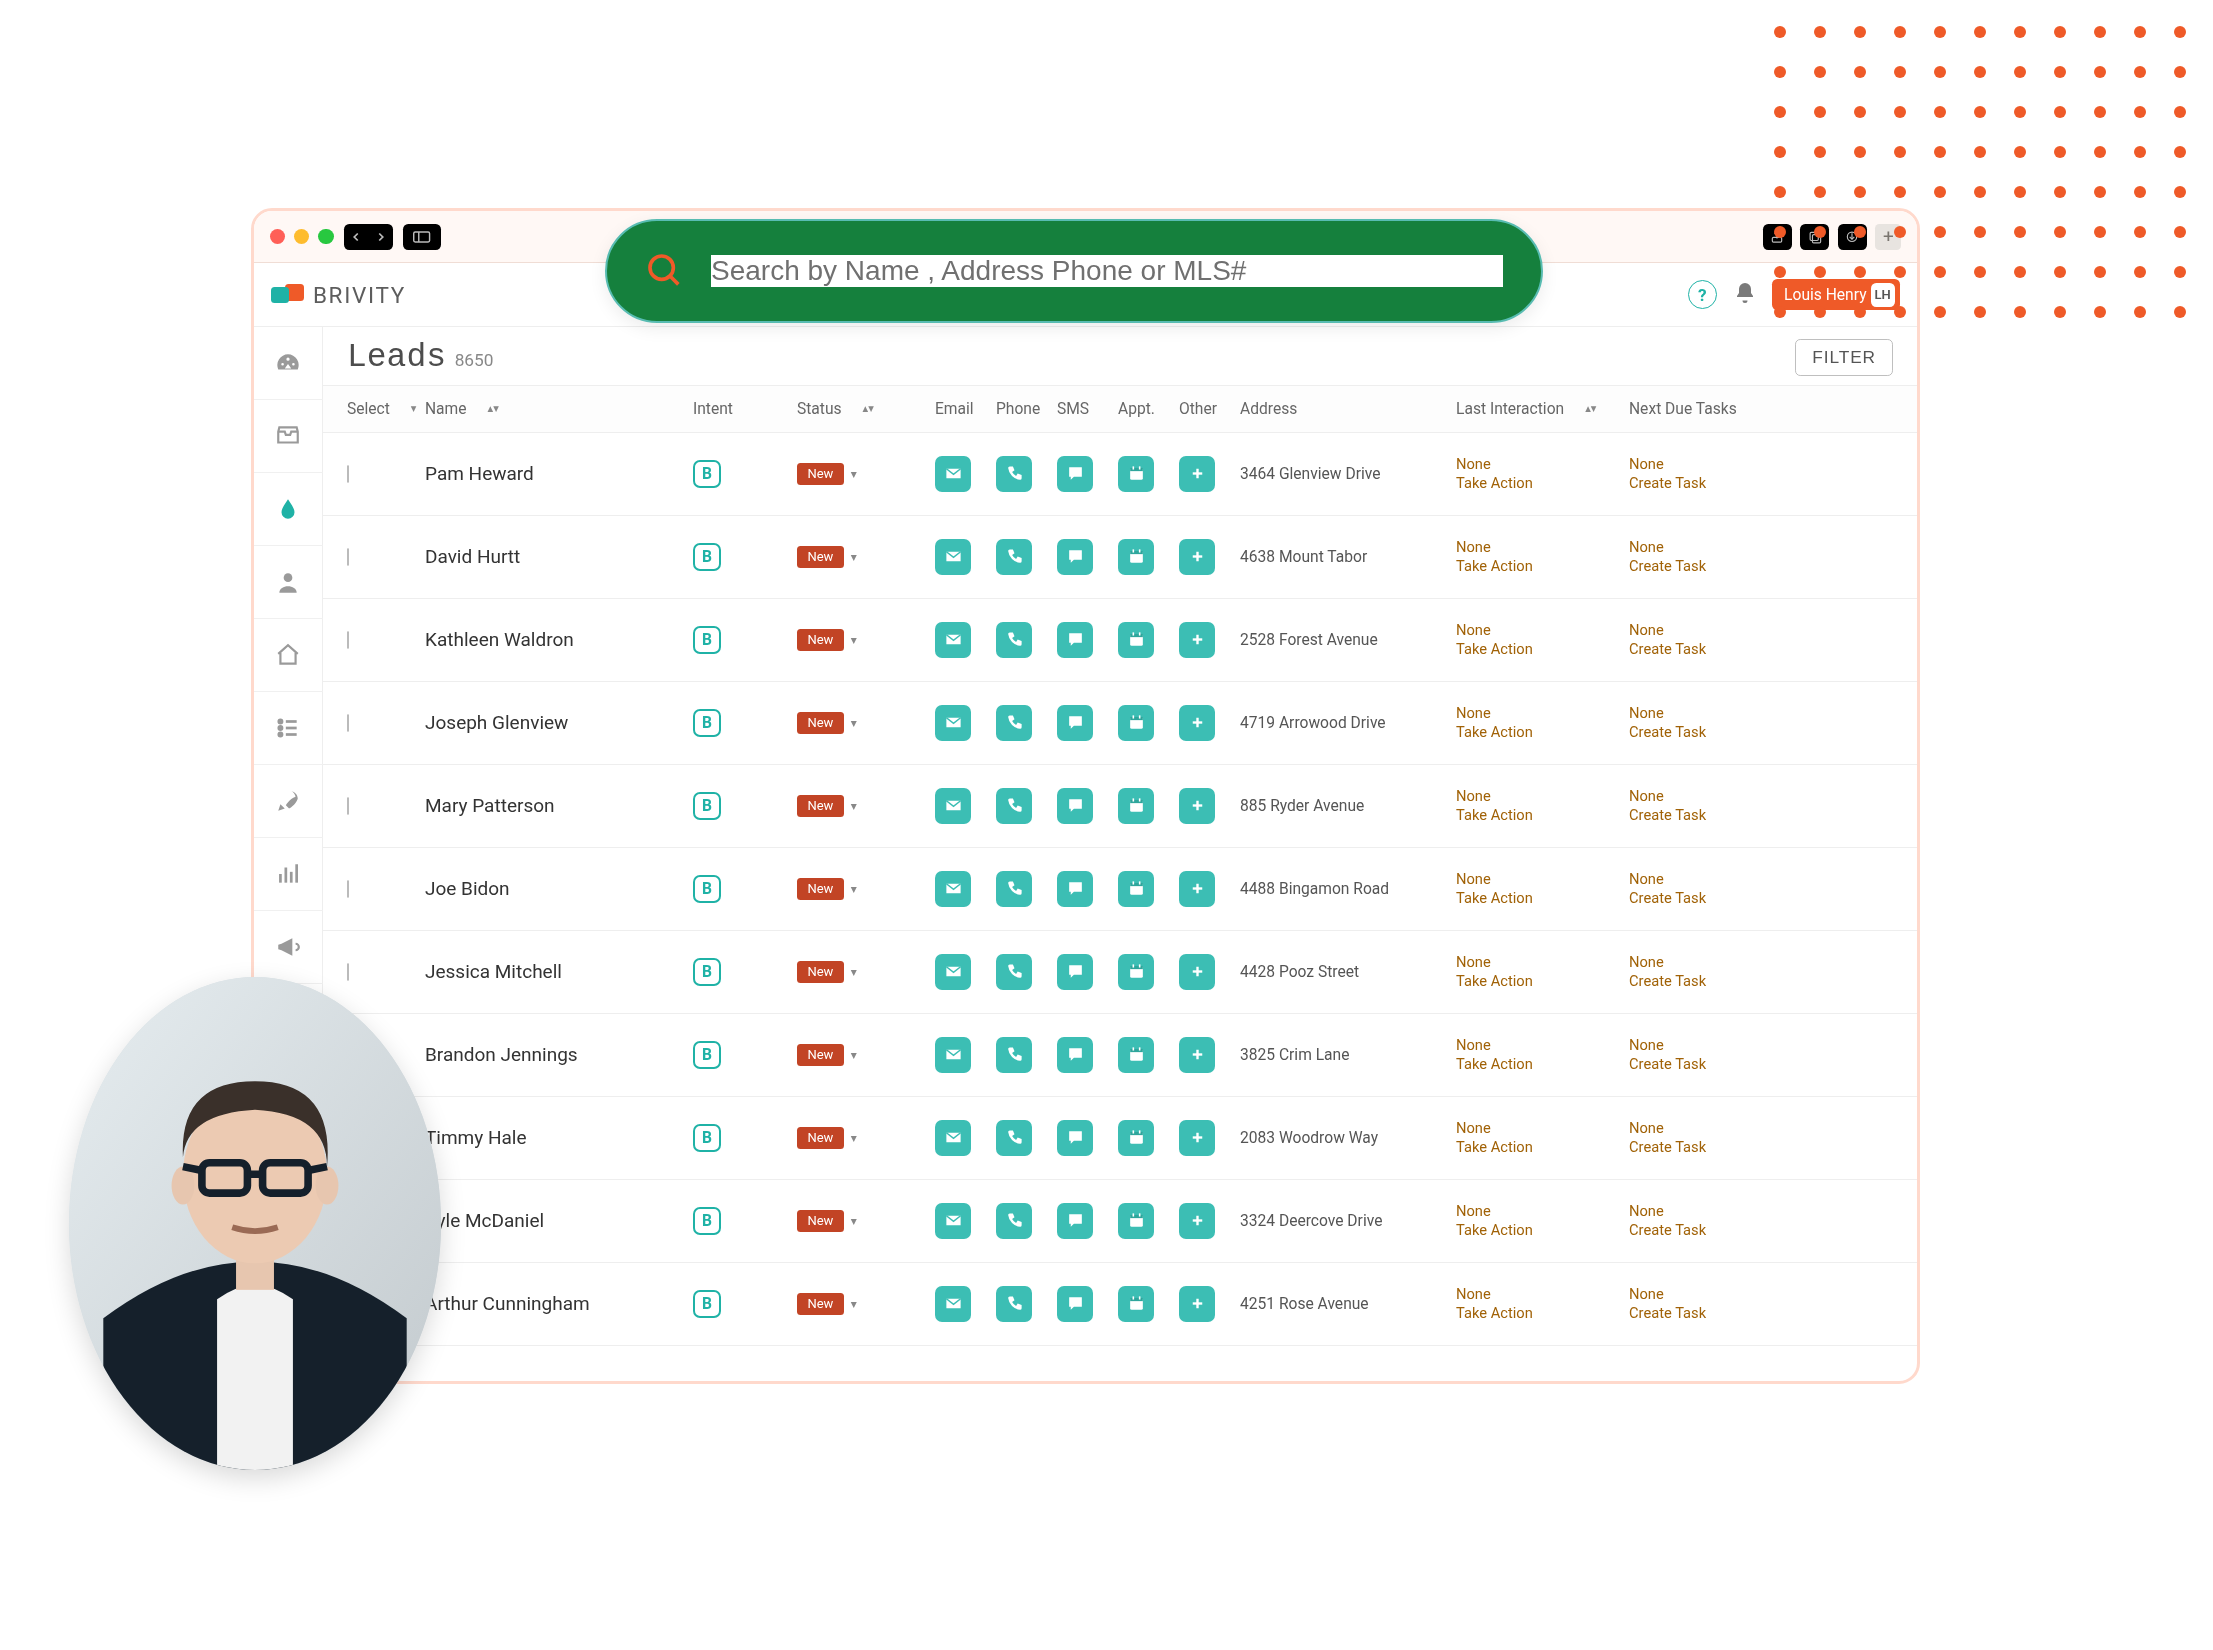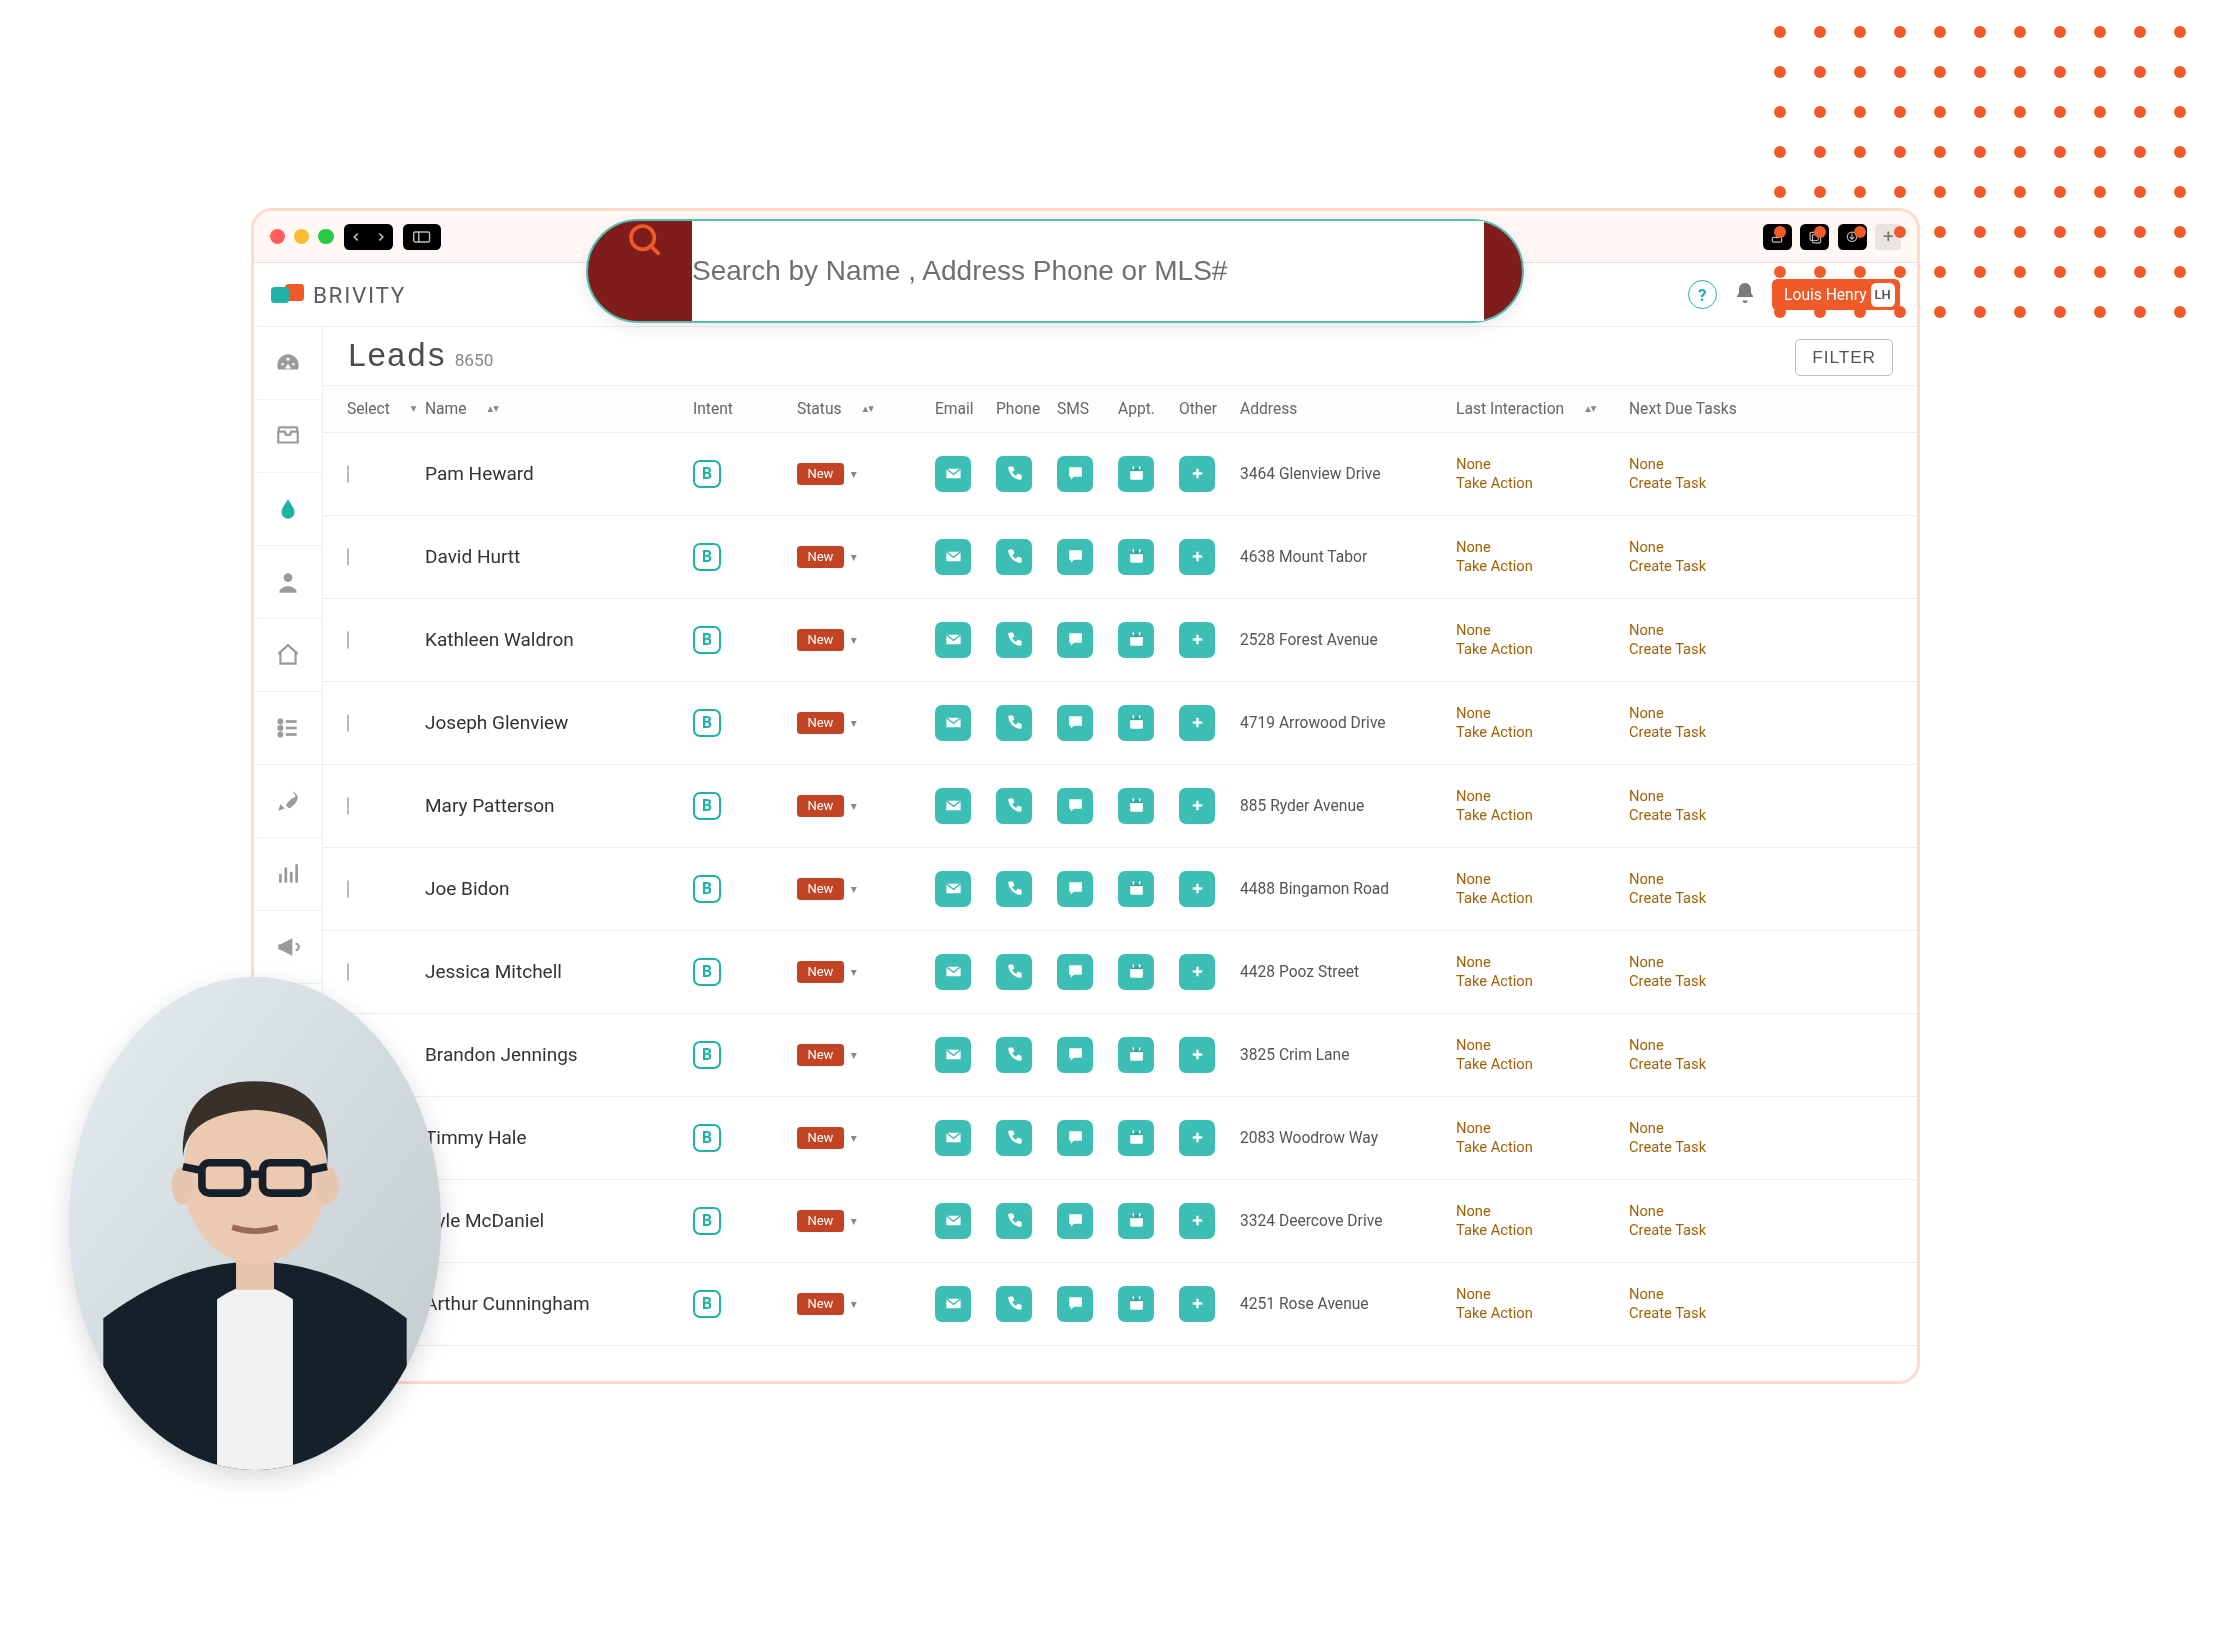--- a/index.html
+++ b/index.html
@@ -111,26 +111,26 @@
     font-size:15.6px;
   }
   .user-pill .initials {
     background:#fff; color:#555; width:24px; height:24px; border-radius:5.2px;
     display:flex; align-items:center; justify-content:center; font-size:13px; font-weight:600;
   }
 
   
   .search-bubble {
     position: absolute;
-    left: 586px; top: 219px;
+    left: 605px; top: 219px;
     width: 938px; height: 104px;
-    background: #7f1d1d;
+    background: #15803d;
     border: 2.6px solid #58bcb2;
     border-radius: 52px;
-    display: flex; 
+    display: flex; align-items: center;
     padding: 0 38px;
     gap: 26px;
     z-index: 4;
     box-shadow: 0 5.2px 17.3px rgba(0,0,0,0.08);
   }
   .search-bubble svg { flex-shrink:0; }
   .search-bubble input {
     border: none; outline: none;
     font-size: 28px; color:#555;
     width: 100%;

